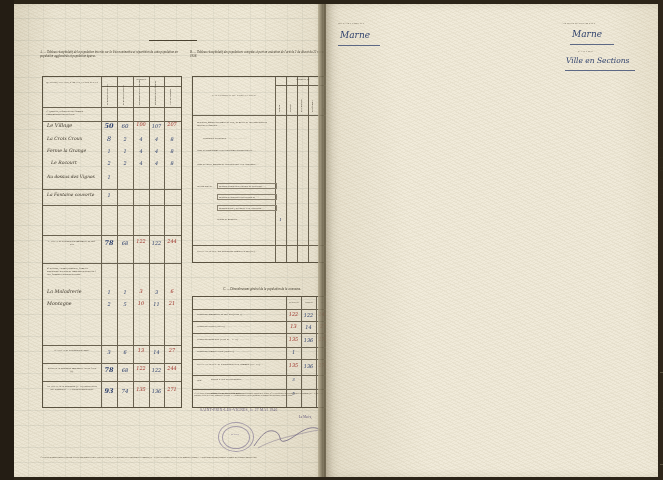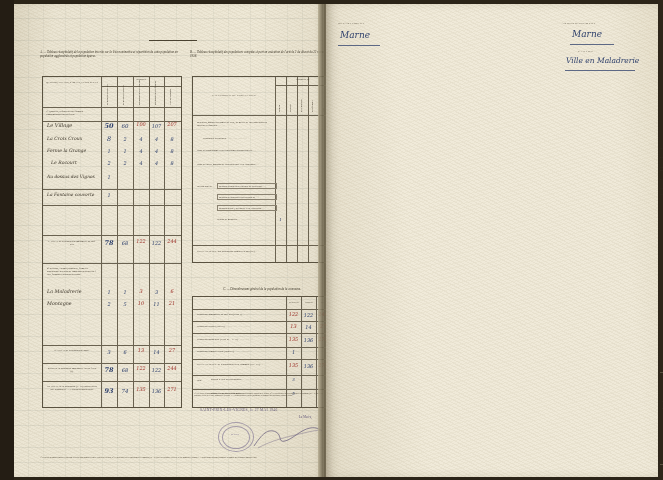--- a/index.html
+++ b/index.html
@@ -334,21 +334,21 @@
 
     <div class="hdr-lbl" style="left:12px;top:18px;">DÉPARTEMENT</div>
     <div class="hdr-hand hand" style="position:absolute;left:14px;top:26px;">Marne</div>
     <div class="hdr-ul" style="position:absolute;left:12px;top:41px;width:42px;"></div>
 
     <div class="hdr-lbl" style="left:236px;top:18px;">ARRONDISSEMENT</div>
     <div class="hdr-hand hand" style="position:absolute;left:246px;top:25px;">Marne</div>
     <div class="hdr-ul" style="position:absolute;left:244px;top:40px;width:44px;"></div>
 
     <div class="hdr-lbl" style="left:252px;top:46px;">CANTON</div>
-    <div class="hdr-hand hand" style="position:absolute;left:240px;top:52px;font-size:7.5px;">Ville en Maladrerie</div>
+    <div class="hdr-hand hand" style="position:absolute;left:240px;top:52px;font-size:7.5px;">Ville en Sections</div>
     <div class="hdr-ul" style="position:absolute;left:239px;top:66px;width:70px;"></div>
 
     <div class="body-col" id="bodyL">
         <p>La liste nominative des habitants de la commune doit comprendre tous les habitants qui résident habituellement dans la commune, y compris ceux qui, à la date du recensement, se trouvent momentanément absents.</p>
         <p>Il y a lieu d'y inscrire tous les militaires, quel que soit leur âge, leur état ou leur condition, qui ont dans la commune un établissement permanent, ses habitants peuvent en outre y être maintenus, soit provisoirement, soit pour des raisons de résidence stable, s'ils sont Français ou étrangers.</p>
         <p>La liste nominative sera établie à l'aide des feuilles de ménage, qui doivent être classées : 1° dans la première section, les habitants résidants présents dans la commune au moment du recensement ; 2° dans la deuxième section, les habitants qui résident habituellement dans la commune, mais qui en sont momentanément absents.</p>
         <p>Il ne faudra pas omettre sur la liste nominative les sous-portiers, les logeurs, les concierges, les gardiens de la famille, le ménage (titre de partage) ou principal, et se rapporter à des personnes qui se rendent par dans la commune.</p>
         <p>Il y a lieu de relever sur la liste nominative les personnes inscrites, les indications prévues par les décrets du 22 novembre 1938 et du 2 novembre 1944, etc., y compris les diverses catégories énumérées ci-après.</p>
         <p class="small-caps">ON DOIT COMPRENDRE DANS LA LISTE NOMINATIVE, OUTRE LES HABITANTS ORDINAIRES DE LA COMMUNE :</p>
         <p>Les officiers et fonctionnaires civils et militaires qui se trouvent en résidence dans la commune ;</p>

